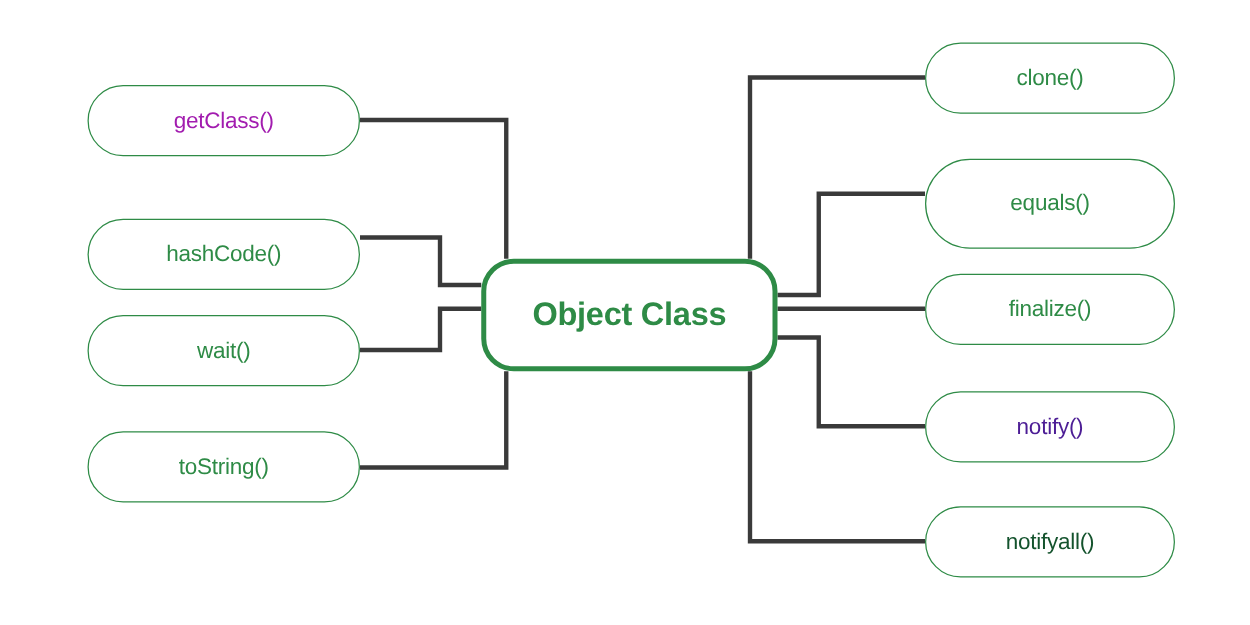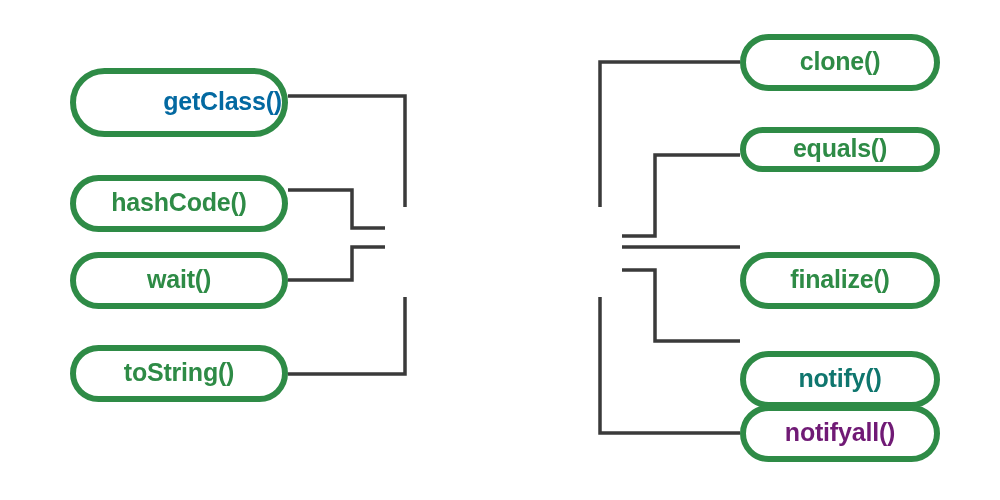--- a/index.html
+++ b/index.html
@@ -26,26 +26,26 @@
     height: 500px;
     pointer-events: none;
   }
   .node {
     position: absolute;
     box-sizing: border-box;
     display: flex;
     align-items: center;
     justify-content: center;
     background: #ffffff;
-    border: 6px solid #8b5cf6;
+    border: 1px solid #8b5cf6;
     border-radius: 999px;
     color: #2e8b46;
     font-family: "Liberation Sans", sans-serif;
-    font-size: 25px;
-    font-weight: 700;
+    font-size: 18px;
+    font-weight: 400;
     letter-spacing: -0.2px;
     white-space: nowrap;
     z-index: 2;
   }
   .node.center-node {
     border-radius: 26px;
     border-width: 4px;
     font-weight: 700;
     font-size: 26px;
   }
@@ -67,46 +67,49 @@
         <path d="M 288 280 L 352 280 L 352 247 L 385 247"></path>
         <path d="M 288 374 L 405 374 L 405 297"></path>
         <path d="M 740 62 L 600 62 L 600 207"></path>
         <path d="M 740 155 L 655 155 L 655 236 L 622 236"></path>
         <path d="M 740 247 L 622 247"></path>
         <path d="M 740 341 L 655 341 L 655 270 L 622 270"></path>
         <path d="M 740 433 L 600 433 L 600 297"></path>
       </g>
   </svg>
 
+  <div class="node center-node" style="left: 385px; top: 207px; width: 237px; height: 90px; border-color: rgb(46, 139, 70); color: rgb(46, 139, 70);">
+    <span class="node-label">Object Class</span>
+  </div>
 
   <div id="left-nodes">
-      <div class="node" style="left: 70px; top: 68px; width: 218px; height: 69px; border-color: rgb(46, 139, 70); color: #0369a1; justify-content: flex-end;">
+      <div class="node" style="left: 70px; top: 68px; width: 218px; height: 57px; border-color: rgb(46, 139, 70); color: #a21caf;">
         <span class="node-label">getClass()</span>
       </div>
       <div class="node" style="left: 70px; top: 175px; width: 218px; height: 57px; border-color: rgb(46, 139, 70); color: rgb(46, 139, 70);">
         <span class="node-label">hashCode()</span>
       </div>
       <div class="node" style="left: 70px; top: 252px; width: 218px; height: 57px; border-color: rgb(46, 139, 70); color: rgb(46, 139, 70); text-align: right;">
         <span class="node-label">wait()</span>
       </div>
       <div class="node" style="left: 70px; top: 345px; width: 218px; height: 57px; border-color: rgb(46, 139, 70); color: rgb(46, 139, 70);">
         <span class="node-label">toString()</span>
       </div>
     </div>
   <div id="right-nodes">
       <div class="node" style="left: 740px; top: 34px; width: 200px; height: 57px; border-color: rgb(46, 139, 70); color: rgb(46, 139, 70);">
         <span class="node-label">clone()</span>
       </div>
-      <div class="node" style="left: 740px; top: 127px; width: 200px; height: 45px; border-color: rgb(46, 139, 70); color: rgb(46, 139, 70);">
+      <div class="node" style="left: 740px; top: 127px; width: 200px; height: 72px; border-color: rgb(46, 139, 70); color: rgb(46, 139, 70);">
         <span class="node-label">equals()</span>
       </div>
-      <div class="node" style="left: 740px; top: 219px; width: 200px; height: 57px; border-color: rgb(46, 139, 70); color: rgb(46, 139, 70); margin-top: 33px;">
+      <div class="node" style="left: 740px; top: 219px; width: 200px; height: 57px; border-color: rgb(46, 139, 70); color: rgb(46, 139, 70);">
         <span class="node-label">finalize()</span>
       </div>
-      <div class="node" style="left: 740px; top: 313px; width: 200px; height: 57px; border-color: rgb(46, 139, 70); color: #0f766e; margin-top: 38px;">
+      <div class="node" style="left: 740px; top: 313px; width: 200px; height: 57px; border-color: rgb(46, 139, 70); color: #4c1d95;">
         <span class="node-label">notify()</span>
       </div>
-      <div class="node" style="left: 740px; top: 405px; width: 200px; height: 57px; border-color: rgb(46, 139, 70); color: #701a75;">
+      <div class="node" style="left: 740px; top: 405px; width: 200px; height: 57px; border-color: rgb(46, 139, 70); color: #14532d;">
         <span class="node-label">notifyall()</span>
       </div>
     </div>
 
 </div>
 
 </body></html>

